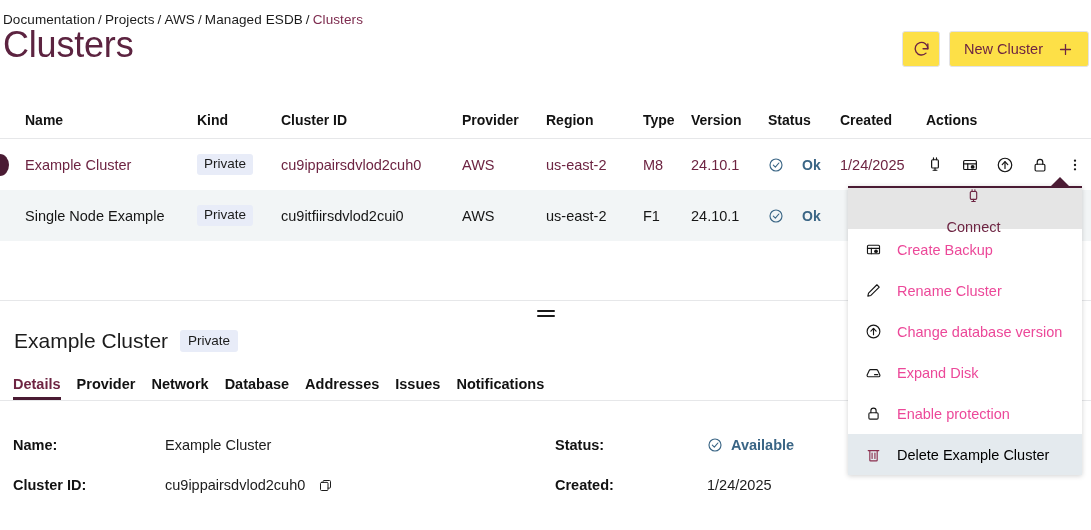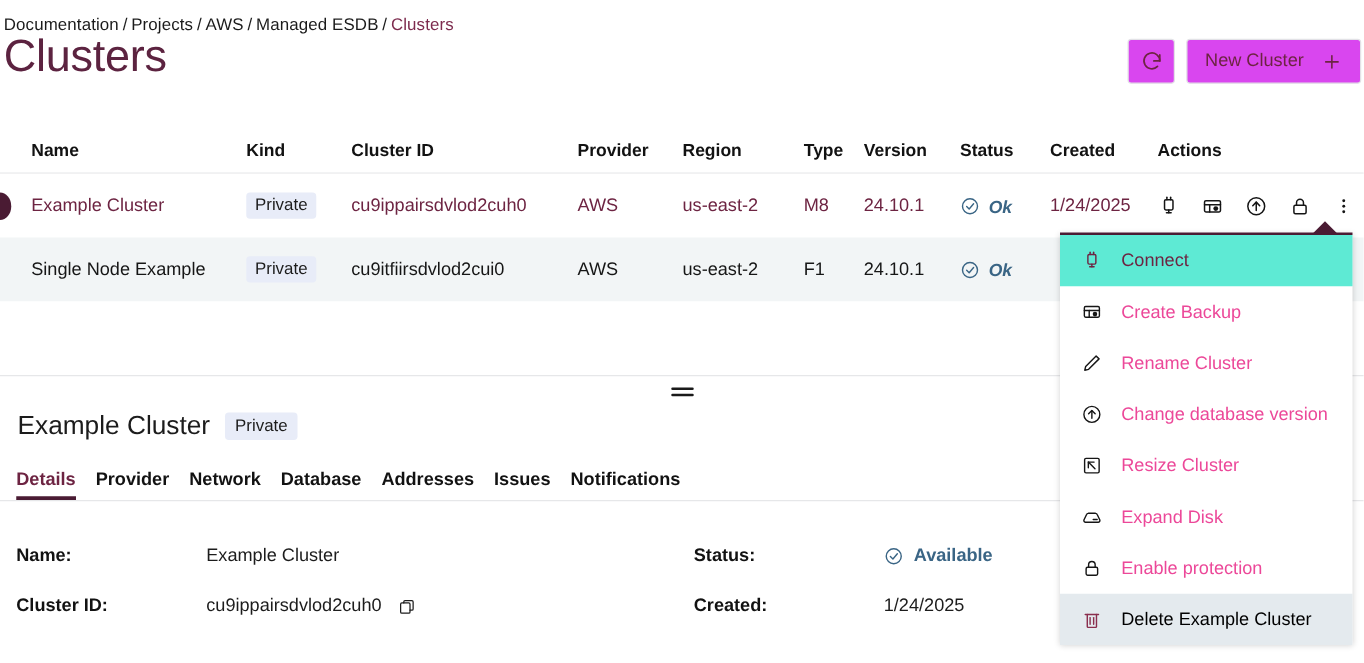--- a/index.html
+++ b/index.html
@@ -25,21 +25,21 @@
   .breadcrumb .sep { color: #1b1b1b; padding: 0 3px; }
 
   
   .page-title {
     position: absolute; left: 3px; top: 24px;
     font-size: 36px; font-weight: 400;
     color: #5c2340; letter-spacing: -.2px;
   }
   .topbtns { position: absolute; right: 2px; top: 31px; display: flex; gap: 9px; align-items: center; }
   .btn {
-    border: 1px solid #e2e2e6; background: #d946ef; border-radius: 3px;
+    border: 1px solid #e2e2e6; background: #fde047; border-radius: 3px;
     height: 36px; display: flex; align-items: center; justify-content: center;
     color: #6d2442; font-size: 14.5px; cursor: pointer;
   }
   .btn-icon { width: 38px; }
   .btn-new { padding: 0 14px; gap: 14px; }
   .btn-new .label { white-space: nowrap; }
 
   
   .table { position: absolute; left: 0; top: 100px; width: 1091px; }
   .thead, .trow { display: flex; align-items: center; }
@@ -60,21 +60,21 @@
   .c-region { width: 97px; }
   .c-type   { width: 48px; }
   .c-ver    { width: 77px; }
   .c-status { width: 72px; }
   .c-created{ width: 86px; }
   .c-actions{ flex: 1; }
   .badge {
     display: inline-block; background: #e8ecf8; color: #1c1c1c;
     border-radius: 3px; padding: 3px 7px 4px; font-size: 13.5px; line-height: 1;
   }
-  .status-cell { display: flex; align-items: center; gap: 7px; color: #3a6585; font-weight: bold; font-size: 14px; font-style: italic; }
+  .status-cell { display: flex; align-items: center; gap: 18px; color: #3a6585; font-weight: bold; font-size: 14px; }
   .actions-cell { display: flex; align-items: center; gap: 17px; color: #151515; }
   .act-icon { cursor: pointer; display: flex; align-items: center; }
 
   .tbody-pad { height: 53px; background: #fff; }
 
   
   .splitter-line { position: absolute; left: 0; top: 300px; width: 1091px; height: 1px; background: #e6e7e9; }
   .splitter-grip {
     position: absolute; left: 537px; top: 310px; width: 18px; height: 11px; cursor: row-resize;
   }
@@ -116,21 +116,21 @@
     position: absolute; right: 12px; top: -11px;
     width: 0; height: 0; border-left: 10px solid transparent;
     border-right: 10px solid transparent; border-bottom: 10px solid #4a1b33;
   }
   .menu-item {
     display: flex; align-items: center; gap: 14px;
     height: 41px; padding: 0 0 0 17px; font-size: 14.5px;
     color: #ec4899; cursor: pointer;
   }
   .menu-item .mi-icon { display: flex; align-items: center; width: 18px; color: #161616; }
-  .menu-item.hover { background: #5eead4; color: #6d2442; }
+  .menu-item.hover { background: #e5e5e5; color: #6d2442; flex-direction: column; }
   .menu-item.hover .mi-icon { color: #6d2442; }
   .menu-item.danger { background: #e4eaee; color: #000000; }
   .menu-item.danger .mi-icon { color: #8a2f4e; }
   svg { display: block; }
 </style>
 </head>
 <body>
 
 <div class="page">
 
@@ -375,30 +375,20 @@
       <span class="mi-icon">
         <svg width="17" height="17" viewBox="0 0 24 24" fill="none" stroke="currentColor" stroke-width="1.6" stroke-linecap="round" stroke-linejoin="round">
             <circle cx="12" cy="12" r="9"></circle>
             <line x1="12" y1="16.5" x2="12" y2="7.8"></line>
             <polyline points="8.3 11.4 12 7.6 15.7 11.4"></polyline>
           </svg>
       </span>
       <span>Change database version</span>
     </div>
 
-    <div class="menu-item">
-      <span class="mi-icon">
-        <svg width="17" height="17" viewBox="0 0 24 24" fill="none" stroke="currentColor" stroke-width="1.6" stroke-linecap="round" stroke-linejoin="round">
-            <rect x="3.8" y="3.8" width="16.4" height="16.4" rx="1.6"></rect>
-            <polyline points="14.5 8 8 8 8 14.5"></polyline>
-            <line x1="8" y1="8" x2="15.5" y2="15.5"></line>
-          </svg>
-      </span>
-      <span>Resize Cluster</span>
-    </div>
 
     <div class="menu-item">
       <span class="mi-icon">
         <svg width="17" height="17" viewBox="0 0 24 24" fill="none" stroke="currentColor" stroke-width="1.6" stroke-linecap="round" stroke-linejoin="round">
             <path d="M3 15.5l3-6.2A2 2 0 0 1 7.8 8h8.4a2 2 0 0 1 1.8 1.3l3 6.2v1.2A1.8 1.8 0 0 1 19.2 18H4.8A1.8 1.8 0 0 1 3 16.7z"></path>
             <line x1="13.5" y1="15" x2="18" y2="15"></line>
           </svg>
       </span>
       <span>Expand Disk</span>
     </div>

